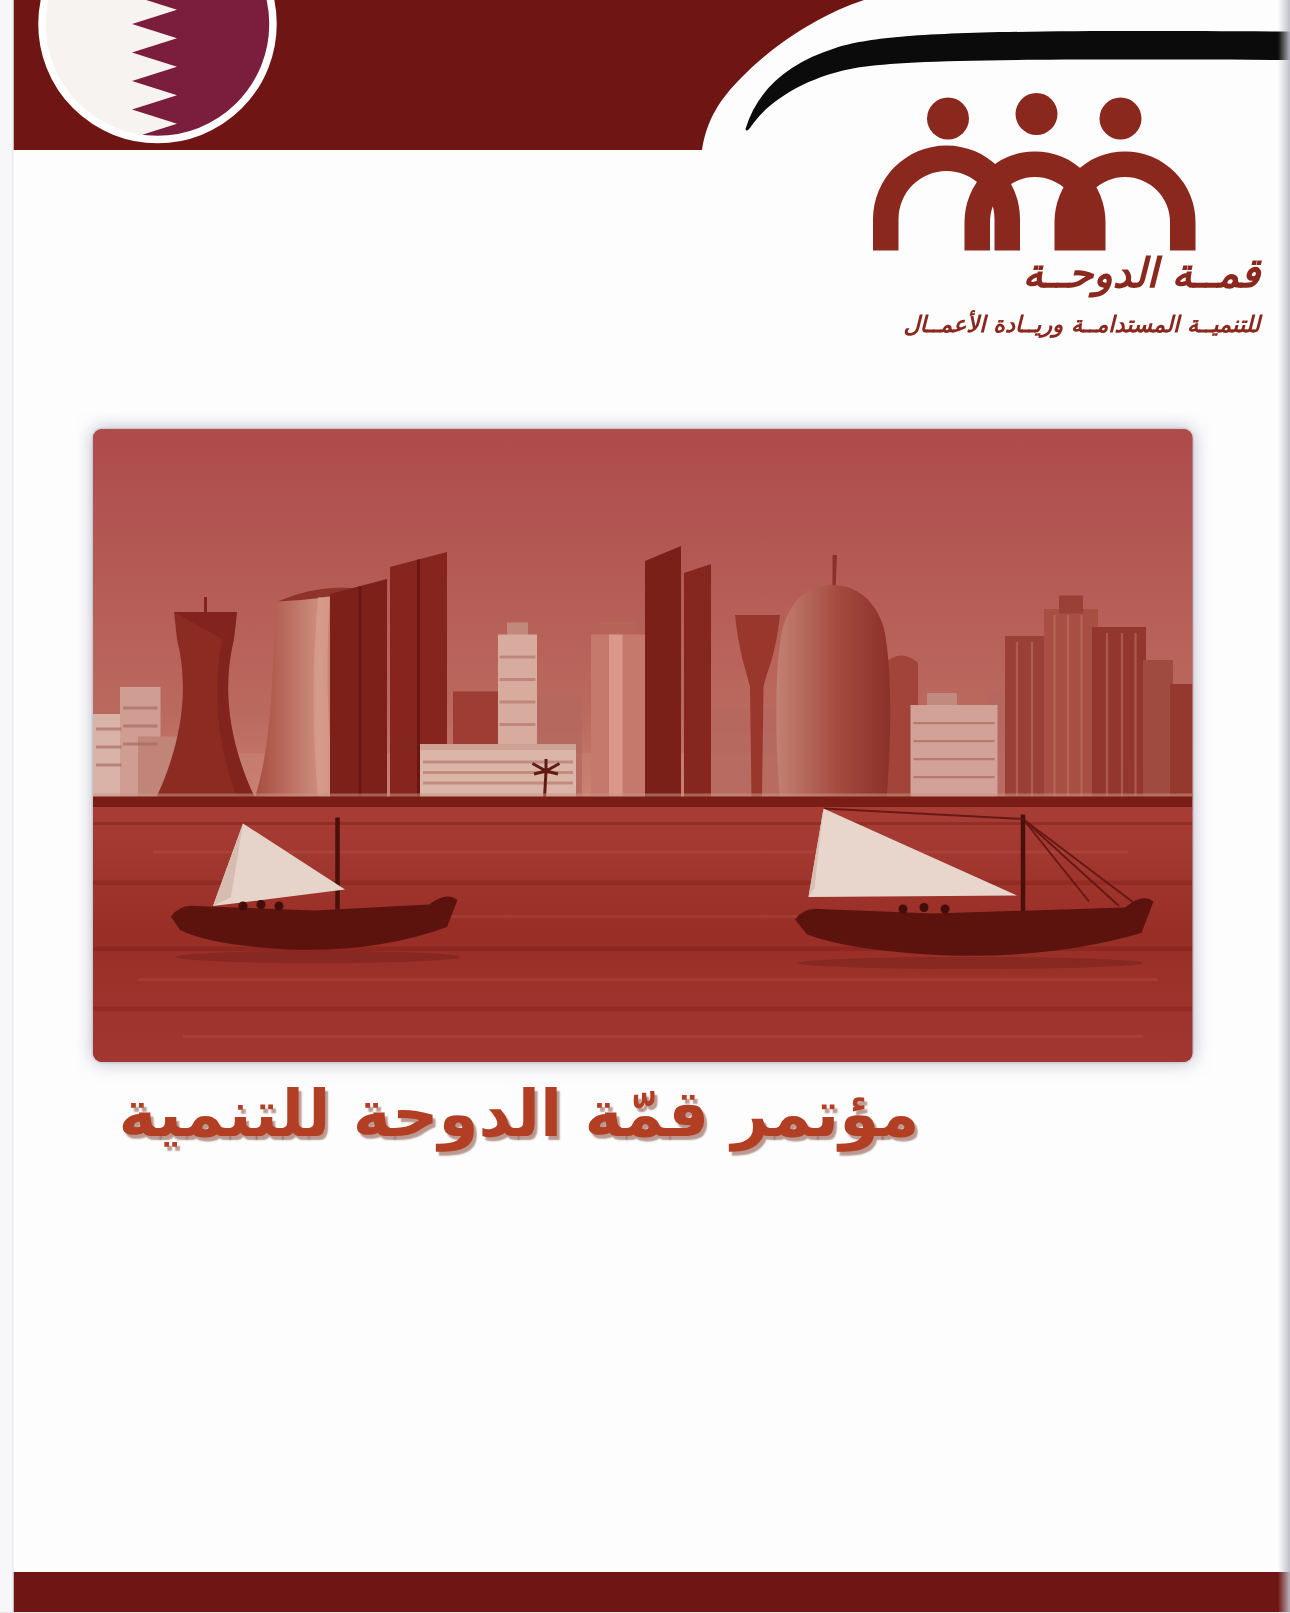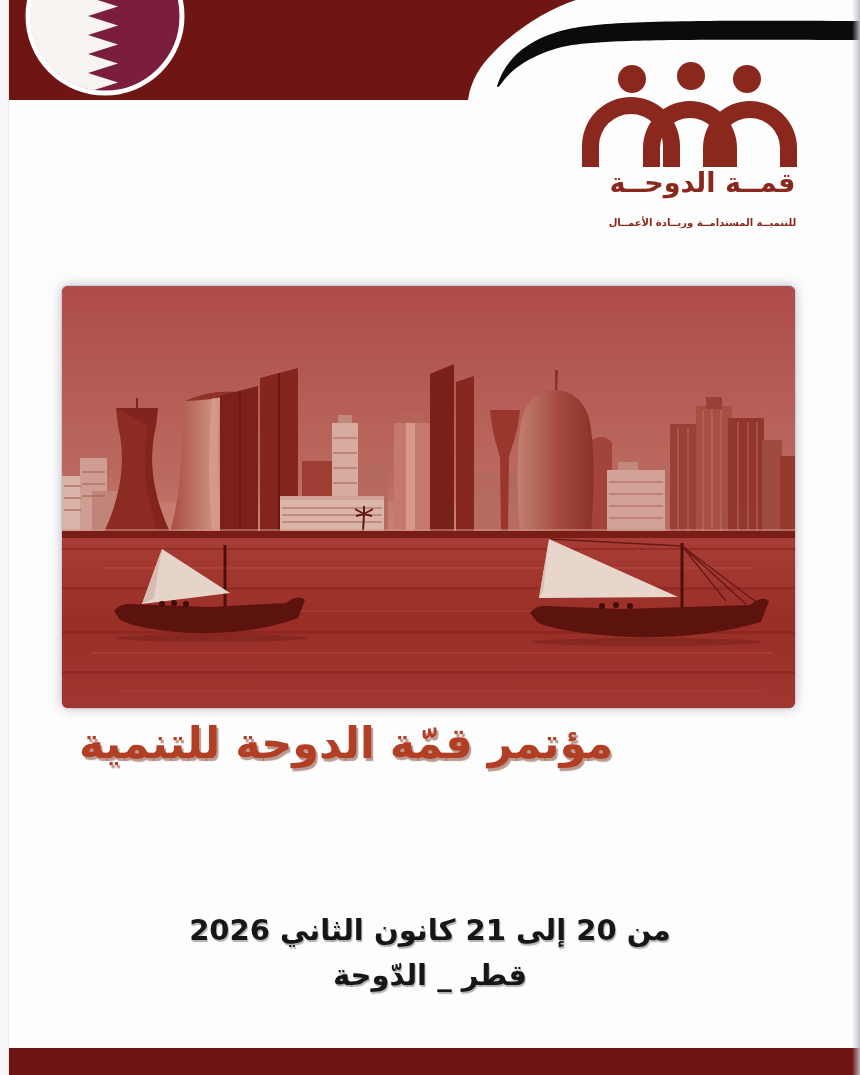--- a/index.html
+++ b/index.html
@@ -8,29 +8,29 @@
     background:#fdfdfe;font-family:"DejaVu Sans",sans-serif;
   }
   
   .edge-left{position:absolute;left:0;top:0;width:8px;height:1075px;
     background:#f7f7fa;border-right:1px solid #e8e8ef;z-index:6;}
   .edge-right{position:absolute;right:0;top:0;width:8px;height:1075px;
     background:linear-gradient(to right, rgba(200,200,210,0), rgba(188,188,198,.95));z-index:6;}
 
   .header-svg{position:absolute;left:0;top:0;z-index:2;}
 
-  .logo-block{position:absolute;left:565px;top:55px;width:275px;height:175px;z-index:3;text-align:center;}
+  .logo-block{position:absolute;left:565px;top:55px;width:275px;height:175px;z-index:3;font-style:italic;}
   .logo-figures{position:absolute;left:5px;top:0px;}
   .logo-title{
     position:absolute;left:0;top:112px;width:275px;
     font-size:27px;font-weight:bold;color:#8b281d;direction:rtl;line-height:32px;
   }
   .logo-subtitle{
-    position:absolute;left:0;top:162px;width:275px;
-    font-size:10px;font-weight:bold;color:#8b281d;direction:rtl;letter-spacing:0px;
+    position:absolute;left:0;top:152px;width:275px;
+    font-size:15px;font-weight:bold;color:#8b281d;direction:rtl;letter-spacing:0px;
   }
 
   .hero{
     position:absolute;left:62px;top:286px;width:733px;height:422px;
     border-radius:6px;overflow:hidden;z-index:2;
     box-shadow:0 0 0 1px rgba(175,175,190,.35), 0 0 12px rgba(120,120,145,.55);
     background:#a84040;
   }
 
   .title-block{
@@ -280,20 +280,16 @@
           <circle cx="554" cy="319" r="3" fill="#430d09"></circle>
         <circle cx="568" cy="320" r="3" fill="#430d09"></circle>
       </g>
     </svg>
   </div>
 
   <div class="title-block">
     <div>مؤتمر قمّة الدوحة للتنمية</div>
   </div>
 
-  <div class="date-block">
-    <div>من 20 إلى 21 كانون الثاني 2026</div>
-    <div>قطر _ الدّوحة</div>
-  </div>
 
   <div class="bottom-bar"></div>
 
 </div>
 
 </body></html>

